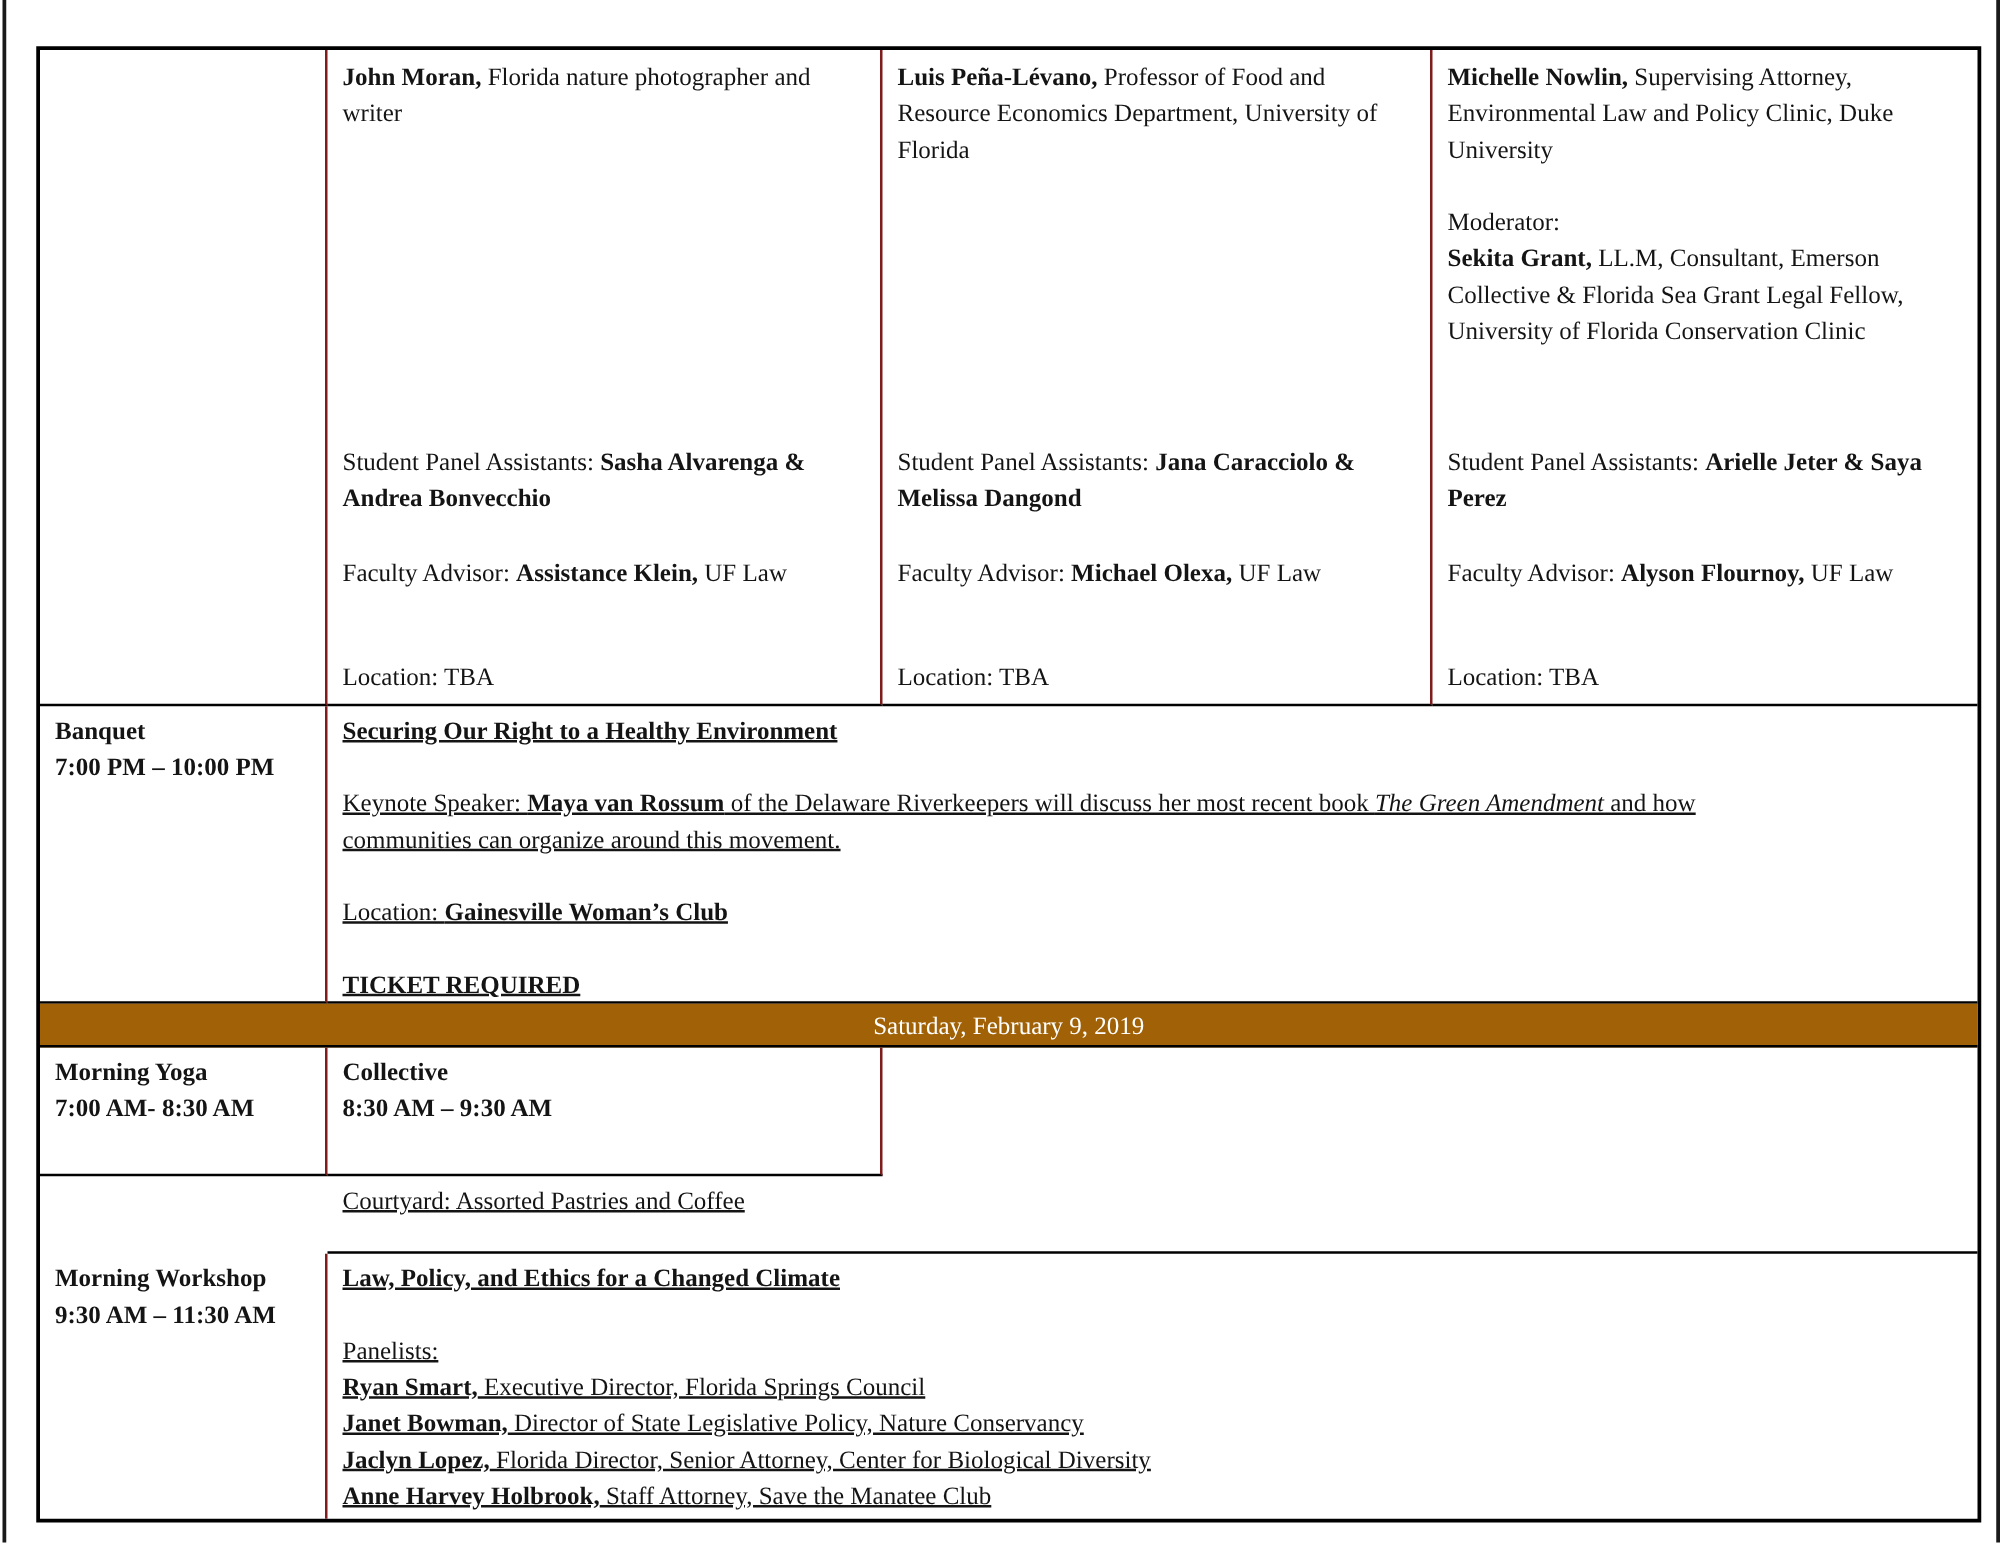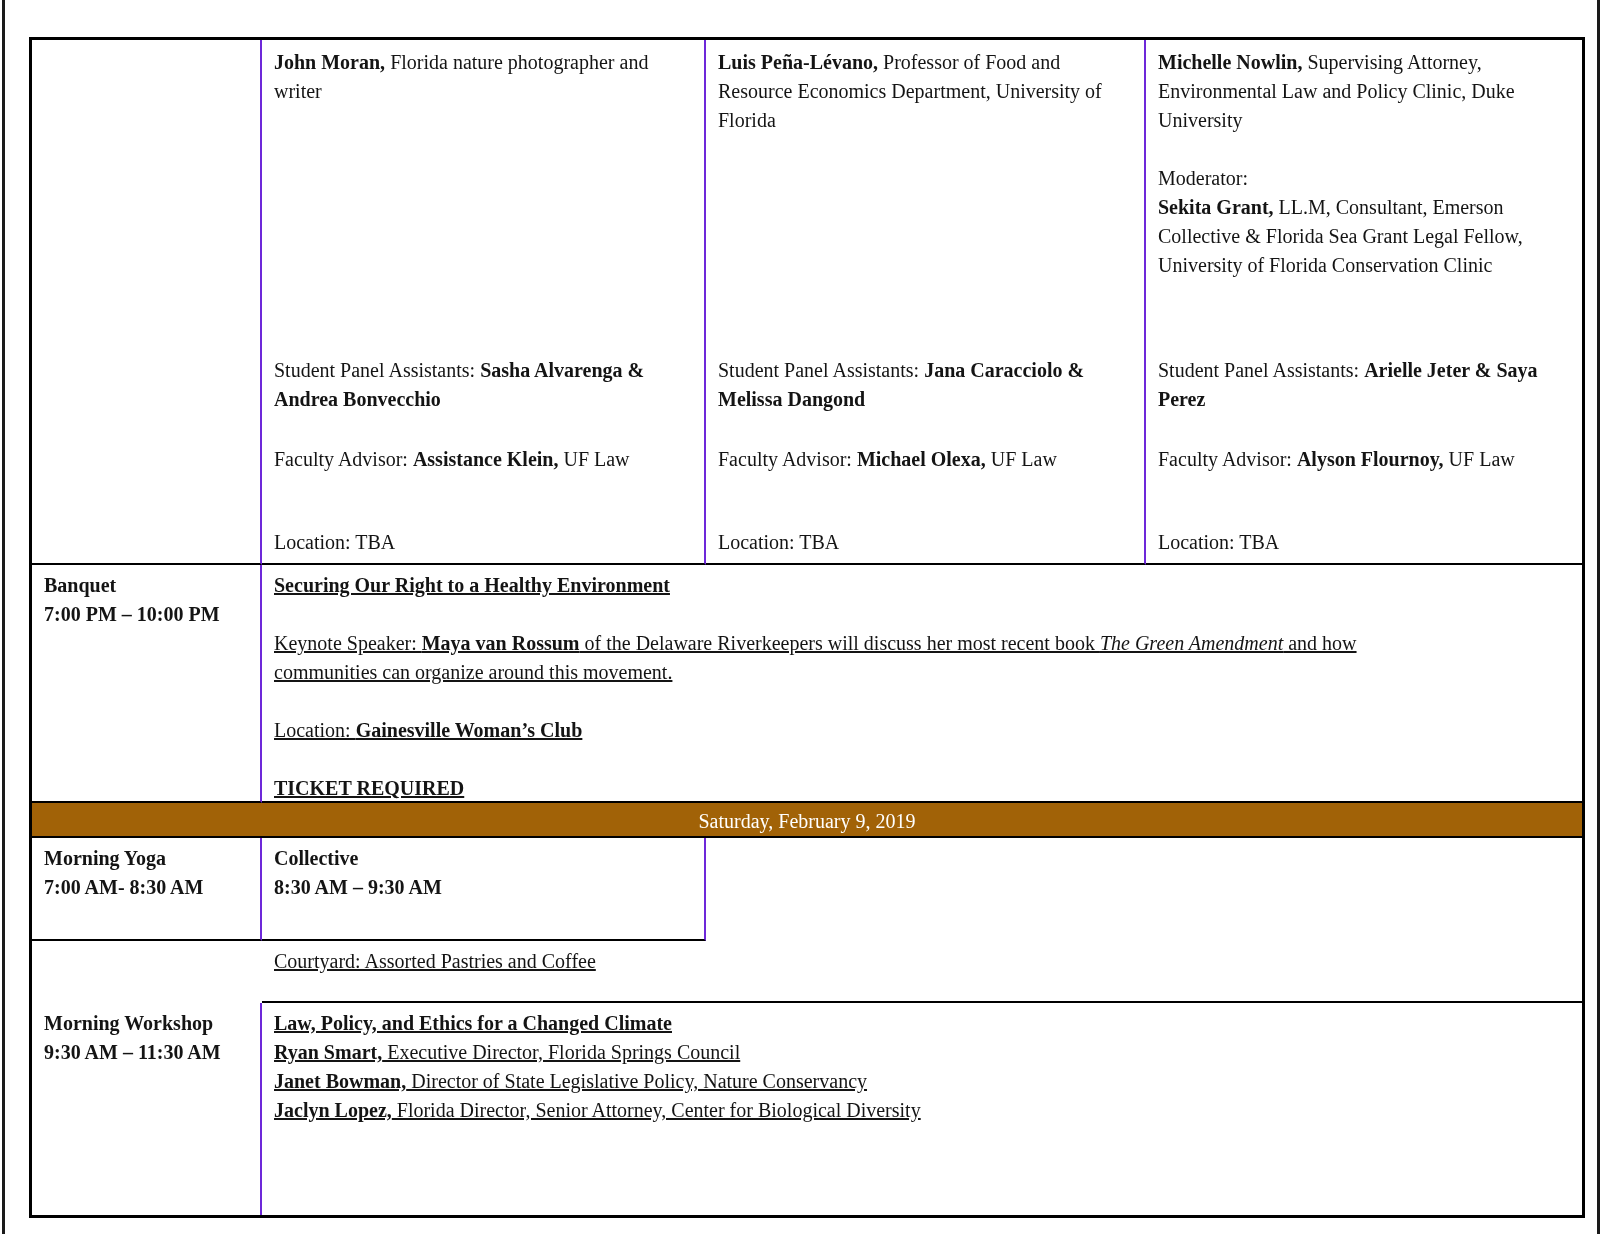--- a/index.html
+++ b/index.html
@@ -19,21 +19,21 @@
     width: 1556px; height: 1181px;
     box-sizing: border-box;
     border: 3px solid #000;
     display: grid;
     grid-template-columns: 230px 444px 440px 1fr;
     grid-template-rows: 525px 238px 35px 103px 62px 1fr;
     background: #fff;
   }
   .cell {
     box-sizing: border-box;
-    border-right: 2px solid #6d28d9;
+    border-right: 2px solid #7f1d1d;
     border-bottom: 2px solid #000;
     padding: 6px 12px;
     font-size: 20px;
     line-height: 29px;
     overflow: hidden;
   }
   .no-r { border-right: none; }
   .no-b { border-bottom: none; }
   .span3 { grid-column: 2 / 5; text-decoration: underline; }
   .span4 { grid-column: 1 / 5; }
@@ -148,18 +148,20 @@
   <div class="cell span3 no-r">
     <p class="line">Courtyard: Assorted Pastries and Coffee</p>
   </div>
 
   <div class="cell time-cell no-b">
     <p class="line">Morning Workshop</p>
     <p class="line ws-time">9:30 AM – 11:30 AM</p>
   </div>
   <div class="cell span3 no-r no-b">
     <p class="line"><b>Law, Policy, and Ethics for a Changed Climate</b></p>
+    <p class="line mt1">Panelists:</p>
     <p class="line"><b>Ryan Smart,</b><span> Executive Director, Florida Springs Council</span></p>
     <p class="line"><b>Janet Bowman,</b><span> Director of State Legislative Policy, Nature Conservancy</span></p>
     <p class="line"><b>Jaclyn Lopez,</b><span> Florida Director, Senior Attorney, Center for Biological Diversity</span></p>
+    <p class="line"><b>Anne Harvey Holbrook,</b><span> Staff Attorney, Save the Manatee Club</span></p>
   </div>
 
 </div>
 
 </body></html>

